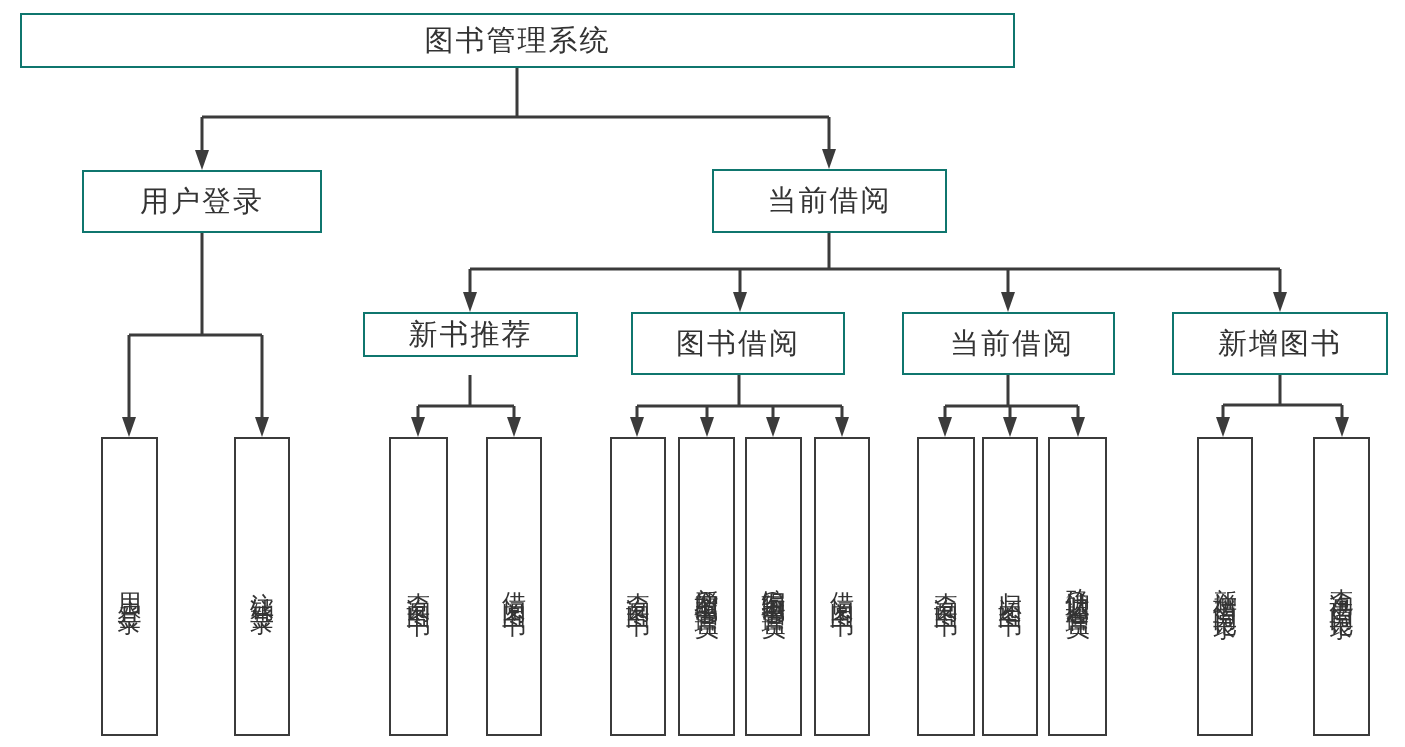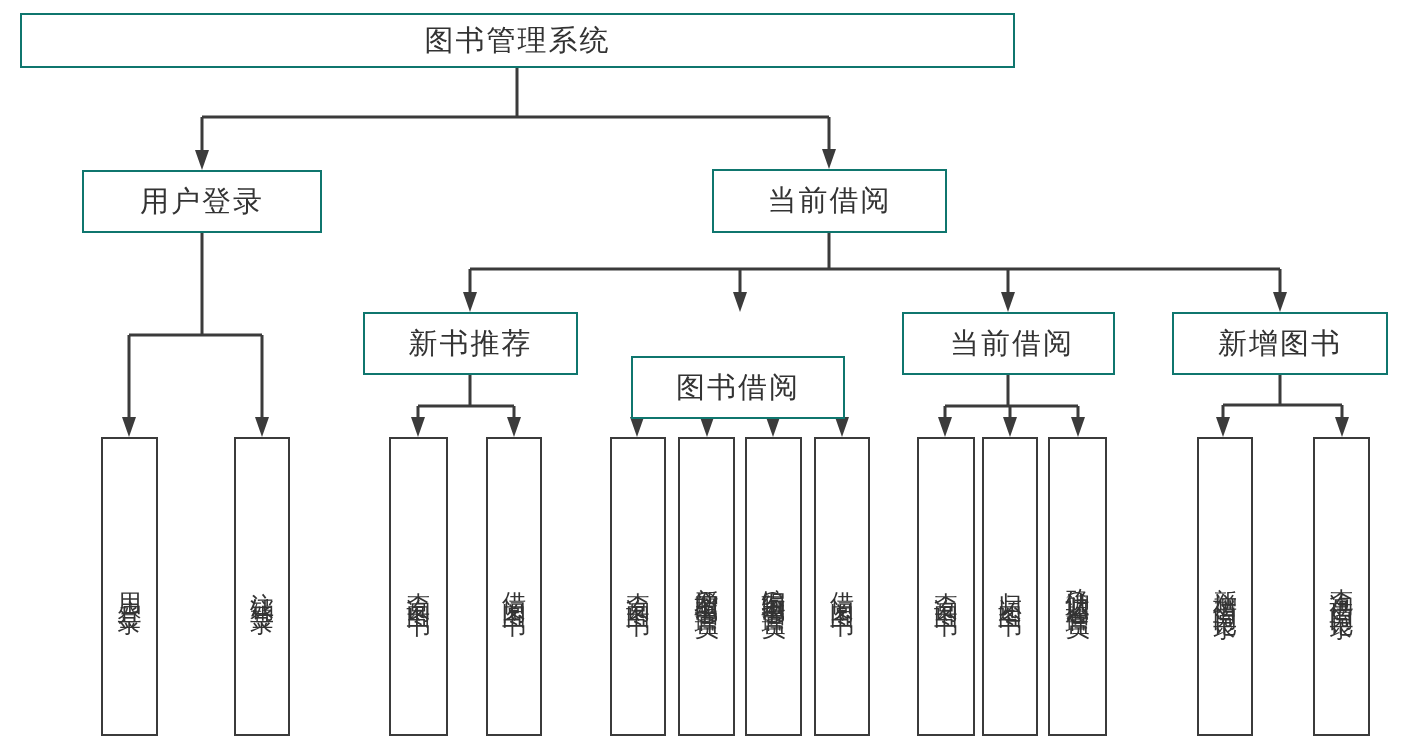--- a/index.html
+++ b/index.html
@@ -111,24 +111,24 @@
     <span>图书管理系统</span>
   </div>
 
   <div class="hbox" style="left:82px; top:170px; width:240px; height:63px;">
     <span>用户登录</span>
   </div>
   <div class="hbox" style="left:712px; top:169px; width:235px; height:64px;">
     <span>当前借阅</span>
   </div>
 
-  <div class="hbox" style="left:363px; top:312px; width:215px; height:63px;">
+  <div class="hbox" style="left:363px; top:312px; width:215px; height:45px;">
     <span>新书推荐</span>
   </div>
-  <div class="hbox" style="left:631px; top:312px; width:214px; height:63px;margin-top:44px;">
+  <div class="hbox" style="left:631px; top:312px; width:214px; height:63px;">
     <span>图书借阅</span>
   </div>
   <div class="hbox" style="left:902px; top:312px; width:213px; height:63px;padding-left:7px;">
     <span>当前借阅</span>
   </div>
   <div class="hbox" style="left:1172px; top:312px; width:216px; height:63px;">
     <span>新增图书</span>
   </div>
 
   <div class="vbox" style="left:101px; width:57px;">

